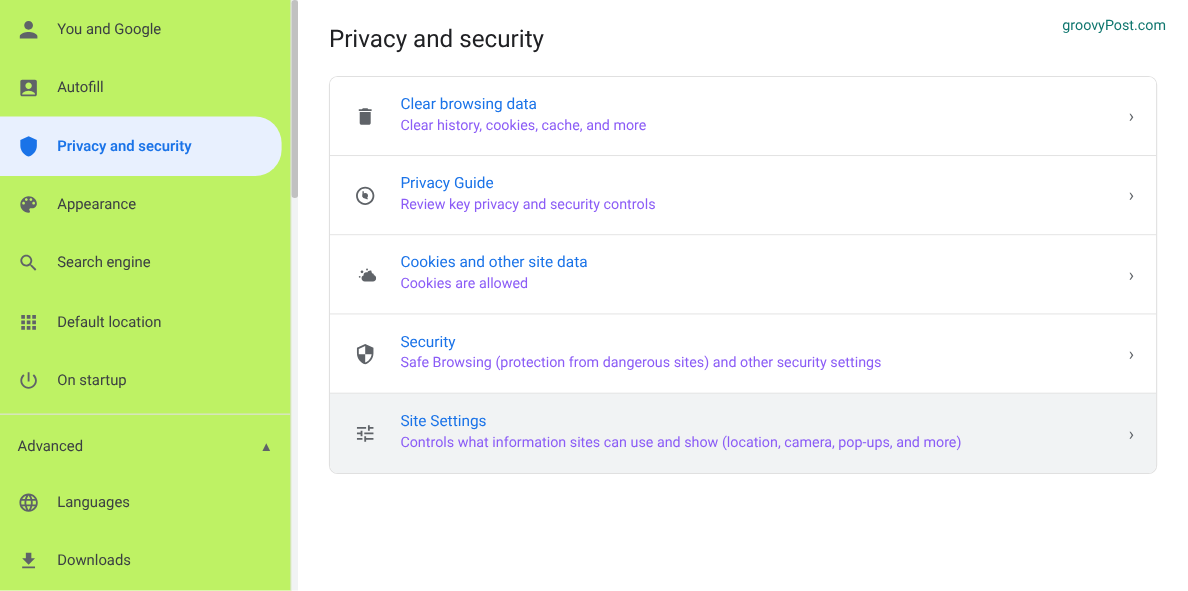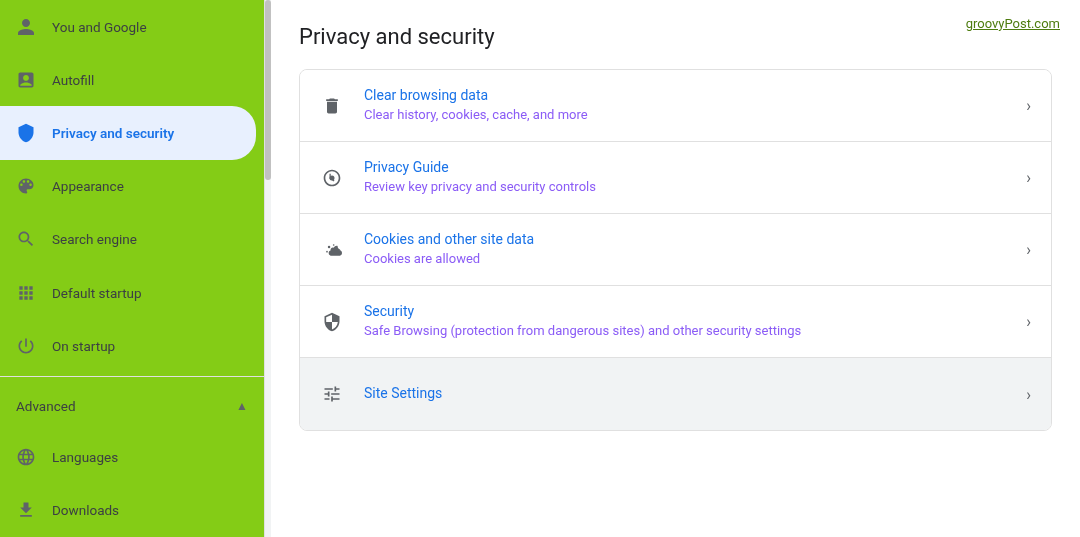--- a/index.html
+++ b/index.html
@@ -10,21 +10,21 @@
       width: 1080px;
       height: 537px;
       overflow: hidden;
       display: flex;
     }
 
     
     .sidebar {
       width: 265px;
       min-width: 265px;
-      background: #84cc16;
+      background: #bef264;
       border-right: 1px solid #e0e0e0;
       height: 537px;
       overflow: hidden;
       display: flex;
       flex-direction: column;
     }
 
     .sidebar-item {
       display: flex;
       align-items: center;
@@ -104,22 +104,21 @@
       font-weight: 400;
       color: #202124;
       margin-bottom: 20px;
     }
 
     .watermark {
       position: absolute;
       top: 16px;
       right: 20px;
       font-size: 13px;
-      color: #4d7c0f;
-      text-decoration: underline;
+      color: #0f766e;
     }
 
     
     .settings-list {
       border: 1px solid #e0e0e0;
       border-radius: 8px;
       overflow: hidden;
     }
 
     .settings-item {
@@ -230,21 +229,21 @@
     </div>
     <span class="sidebar-label">Search engine</span>
   </div>
 
   <div class="sidebar-item">
     <div class="sidebar-icon">
       <svg viewBox="0 0 24 24" fill="currentColor">
           <path d="M4 8h4V4H4v4zm6 12h4v-4h-4v4zm-6 0h4v-4H4v4zm0-6h4v-4H4v4zm6 0h4v-4h-4v4zm6-10v4h4V4h-4zm-6 4h4V4h-4v4zm6 6h4v-4h-4v4zm0 6h4v-4h-4v4z"></path>
         </svg>
     </div>
-    <span class="sidebar-label">Default startup</span>
+    <span class="sidebar-label">Default location</span>
   </div>
 
   <div class="sidebar-item">
     <div class="sidebar-icon">
       <svg viewBox="0 0 24 24" fill="currentColor">
           <path d="M13 3h-2v10h2V3zm4.83 2.17l-1.42 1.42C17.99 7.86 19 9.81 19 12c0 3.87-3.13 7-7 7s-7-3.13-7-7c0-2.19 1.01-4.14 2.58-5.42L6.17 5.17C4.23 6.82 3 9.26 3 12c0 4.97 4.03 9 9 9s9-4.03 9-9c0-2.74-1.23-5.18-3.17-6.83z"></path>
         </svg>
     </div>
     <span class="sidebar-label">On startup</span>
   </div>
@@ -345,18 +344,19 @@
     </div>
 
     <div class="settings-item highlighted">
       <div class="settings-item-icon">
         <svg viewBox="0 0 24 24" fill="#5f6368" width="24" height="24">
             <path d="M3 17v2h6v-2H3zM3 5v2h10V5H3zm10 16v-2h8v-2h-8v-2h-2v6h2zM7 9v2H3v2h4v2h2V9H7zm14 4v-2H11v2h10zm-6-4h2V7h4V5h-4V3h-2v6z"></path>
           </svg>
       </div>
       <div class="settings-item-content">
         <div class="settings-item-title">Site Settings</div>
+        <div class="settings-item-desc">Controls what information sites can use and show (location, camera, pop-ups, and more)</div>
       </div>
       <div class="settings-item-arrow">›</div>
     </div>
 
   </div>
 </div>
 
 </body></html>

